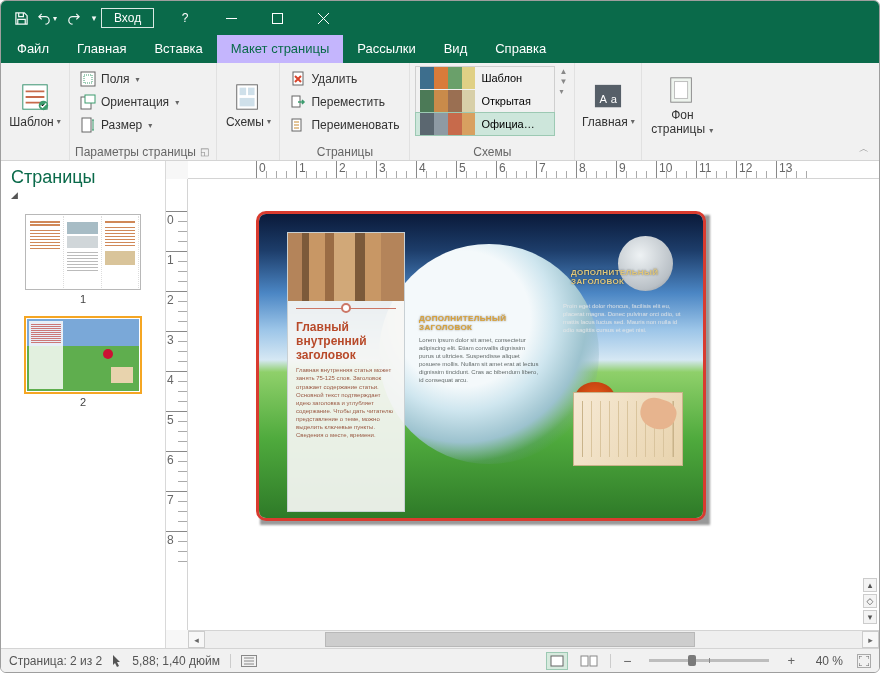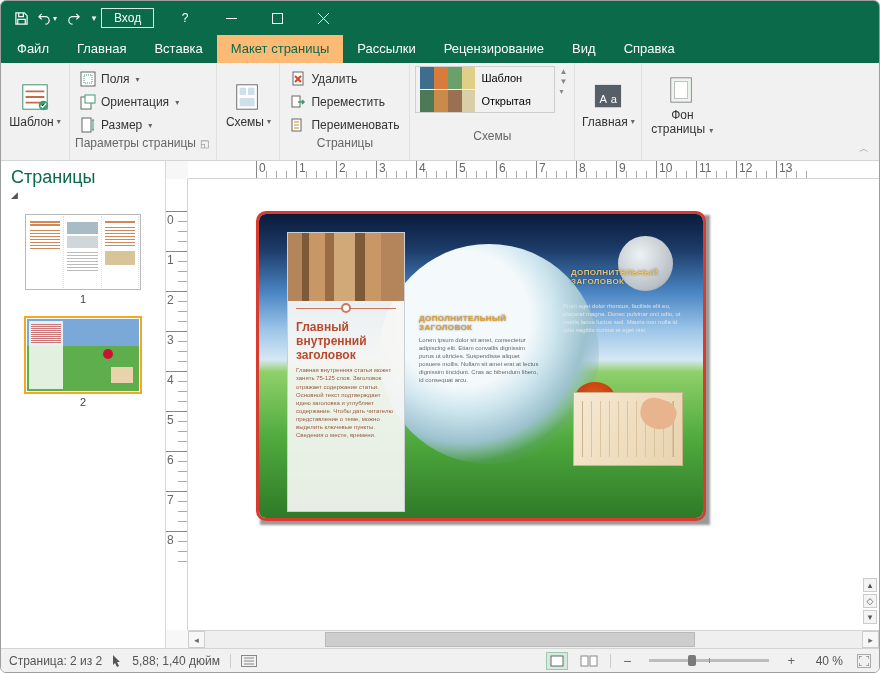--- a/index.html
+++ b/index.html
@@ -7,23 +7,23 @@
 .app{width:880px;height:673px;border:1px solid #9e9e9e;border-radius:6px;overflow:hidden;display:flex;flex-direction:column;background:#fff}
 .titlebar{height:34px;background:#0a6a4a;display:flex;align-items:center;color:#fff;padding:0 2px}
 .qat{display:flex;align-items:center;gap:2px;padding-left:6px}
 .qat .ic{width:24px;height:24px;display:flex;align-items:center;justify-content:center;color:#fff;opacity:.95}
 .title-center{flex:1;text-align:center;font-size:12px;letter-spacing:.2px}
 .title-right{display:flex;align-items:center;gap:0}
 .signin{border:1px solid rgba(255,255,255,.85);padding:2px 12px;font-size:12px;margin-right:8px}
 .wc{width:46px;height:30px;display:flex;align-items:center;justify-content:center;color:#fff}
 .tabs{height:28px;background:#0a6a4a;display:flex;align-items:flex-end;padding-left:2px}
 .tab{padding:6px 14px 7px;color:#fff;font-size:13px;cursor:pointer}
-.tab.active{background:#fdba74;color:#0a6a4a}
+.tab.active{background:#c4b5fd;color:#0a6a4a}
 .ribbon{height:98px;background:#f1f1f1;border-bottom:1px solid #d4d4d4;display:flex;position:relative}
-.rgroup{display:flex;flex-direction:column;padding:3px 5px 16px;border-right:1px solid #e1e1e1;height:100%}
+.rgroup{display:flex;flex-direction:column;padding:3px 5px 0;border-right:1px solid #e1e1e1;height:100%}
 .rgroup .body{flex:1;display:flex;align-items:flex-start;gap:2px}
 .rgroup .lbl{height:17px;font-size:11px;color:#666;text-align:center;display:flex;align-items:center;justify-content:center;gap:2px}
 .bigbtn{width:58px;height:76px;display:flex;flex-direction:column;align-items:center;justify-content:center;gap:3px;padding:2px 2px 0}
 .bigbtn .bicon{width:32px;height:32px;display:flex;align-items:center;justify-content:center}
 .bigbtn .btxt{font-size:12px;color:#333;text-align:center;line-height:1.1;display:flex;align-items:center;gap:2px}
 .smbtn{height:22px;display:flex;align-items:center;gap:5px;padding:0 5px;color:#333}
 .col{display:flex;flex-direction:column;gap:1px;justify-content:flex-start;padding-top:2px}
 .scheme-box{width:55px;height:22px;display:flex}
 .scheme-box span{flex:1}
 .scheme-row{display:flex;align-items:center;gap:6px;height:22px;padding:0 4px}
@@ -140,21 +140,20 @@
         </div>
     </div>
   </div>
 
   <div class="tabs">
     <div class="tab">Файл</div>
     <div class="tab">Главная</div>
     <div class="tab">Вставка</div>
     <div class="tab active">Макет страницы</div>
     <div class="tab">Рассылки</div>
-    <div class="tab">Рецензирование</div>
     <div class="tab">Вид</div>
     <div class="tab">Справка</div>
   </div>
 
   <div class="ribbon">
     <div class="rgroup">
       <div class="body">
         <div class="bigbtn">
           <div class="bicon">
               <svg width="30" height="30" viewBox="0 0 32 32">
@@ -272,20 +271,29 @@
               <span style="font-size: 11px;">Шаблон</span>
             </div>
             <div class="scheme-row">
               <div class="scheme-box">
                 <span style="background: rgb(76, 122, 87);"></span>
                 <span style="background: rgb(201, 139, 74);"></span>
                 <span style="background: rgb(154, 111, 82);"></span>
                 <span style="background: rgb(216, 207, 168);"></span>
               </div>
               <span style="font-size: 11px;">Открытая</span>
+            </div>
+            <div class="scheme-row sel">
+              <div class="scheme-box">
+                <span style="background: rgb(91, 103, 112);"></span>
+                <span style="background: rgb(142, 154, 163);"></span>
+                <span style="background: rgb(199, 106, 75);"></span>
+                <span style="background: rgb(216, 160, 96);"></span>
+              </div>
+              <span style="font-size: 11px;">Официа…</span>
             </div>
           </div>
         <div class="col" style="justify-content:space-between;padding:1px 0">
           <div class="launcher" style="font-size:8px">▲</div>
           <div class="launcher" style="font-size:8px">▼</div>
           <div class="launcher" style="font-size:8px">▾</div>
         </div>
       </div>
       <div class="lbl">
           <span>Схемы</span>

